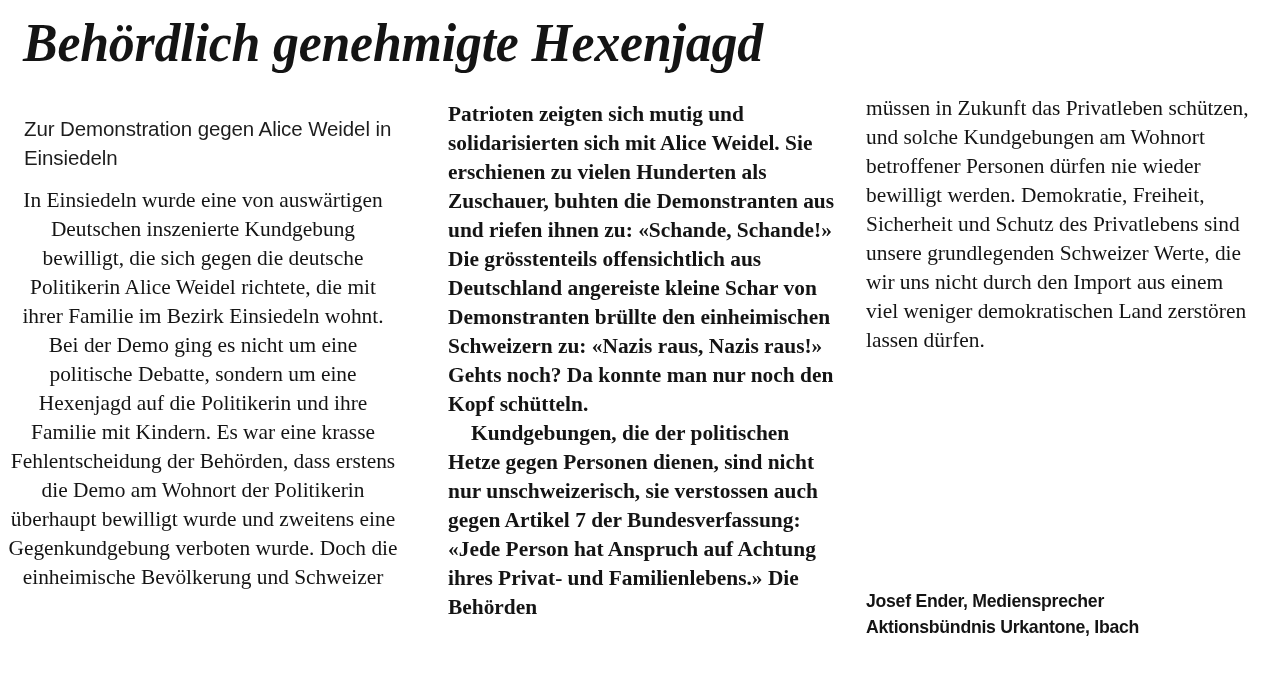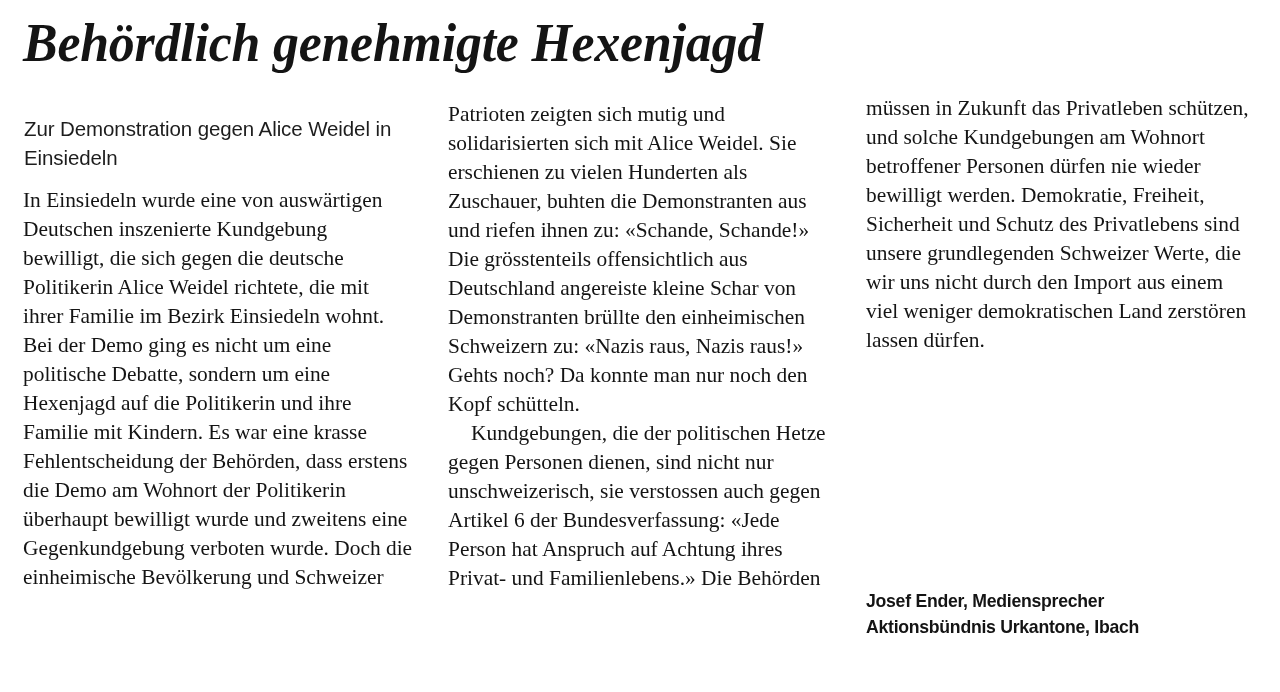--- a/index.html
+++ b/index.html
@@ -70,22 +70,22 @@
     text-align: left;
     hyphens: manual;
   }
   .col p {
     margin: 0;
   }
   .col p + p {
     text-indent: 23px;
   }
 
-  #col-1 { left: 23px;  top: 186px; width: 390px; }
-  #col-2 { left: 448px; top: 100px; width: 388px; }
+  #col-1 { left: 8px;  top: 186px; width: 390px; text-align: center; }
+  #col-2 { left: 448px; top: 100px; width: 388px; font-weight: bold; }
   #col-3 { left: 866px; top: 94px; width: 390px; }
 
   
   .byline {
     position: absolute;
     left: 866px;
     top: 588px;
     width: 392px;
     margin: 0;
     font-family: "Liberation Sans", "DejaVu Sans", sans-serif;
@@ -106,21 +106,21 @@
   <h1 class="headline">Behördlich genehmigte Hexenjagd</h1>
 
   <p class="kicker">Zur Demonstration gegen Alice Weidel in Einsiedeln</p>
 
   <div class="col" id="col-1">
     <p>In Einsiedeln wurde eine von auswärtigen Deutschen inszenierte Kundgebung bewilligt, die sich gegen die deutsche Politikerin Alice Weidel richtete, die mit ihrer Familie im Bezirk Einsiedeln wohnt. Bei der Demo ging es nicht um eine politische Debatte, sondern um eine Hexenjagd auf die Politikerin und ihre Familie mit Kindern. Es war eine krasse Fehlentscheidung der Behörden, dass erstens die Demo am Wohnort der Politikerin überhaupt bewilligt wurde und zweitens eine Gegenkundgebung verboten wurde. Doch die einheimische Bevölkerung und Schweizer</p>
   </div>
 
   <div class="col" id="col-2">
     <p>Patrioten zeigten sich mutig und solidarisierten sich mit Alice Weidel. Sie erschienen zu vielen Hunderten als Zuschauer, buhten die Demonstranten aus und riefen ihnen zu: «Schande, Schande!» Die grösstenteils offensichtlich aus Deutschland angereiste kleine Schar von Demonstranten brüllte den einheimischen Schweizern zu: «Nazis raus, Nazis raus!» Gehts noch? Da konnte man nur noch den Kopf schütteln.</p>
-    <p>Kundgebungen, die der politischen Hetze gegen Personen dienen, sind nicht nur unschweizerisch, sie verstossen auch gegen Artikel 6 der Bundesverfassung: «Jede Person hat Anspruch auf Achtung ihres Privat- und Familienlebens.» Die Behörden</p>
+    <p>Kundgebungen, die der politischen Hetze gegen Personen dienen, sind nicht nur unschweizerisch, sie verstossen auch gegen Artikel 7 der Bundesverfassung: «Jede Person hat Anspruch auf Achtung ihres Privat- und Familienlebens.» Die Behörden</p>
   </div>
 
   <div class="col" id="col-3">
     <p>müssen in Zukunft das Privatleben schützen, und solche Kundgebungen am Wohnort betroffener Personen dürfen nie wieder bewilligt werden. Demokratie, Freiheit, Sicherheit und Schutz des Privatlebens sind unsere grundlegenden Schweizer Werte, die wir uns nicht durch den Import aus einem viel weniger demokratischen Land zerstören lassen dürfen.</p>
   </div>
 
   <p class="byline">Josef Ender, Mediensprecher Aktionsbündnis Urkantone, Ibach</p>
 
 </div>
 

